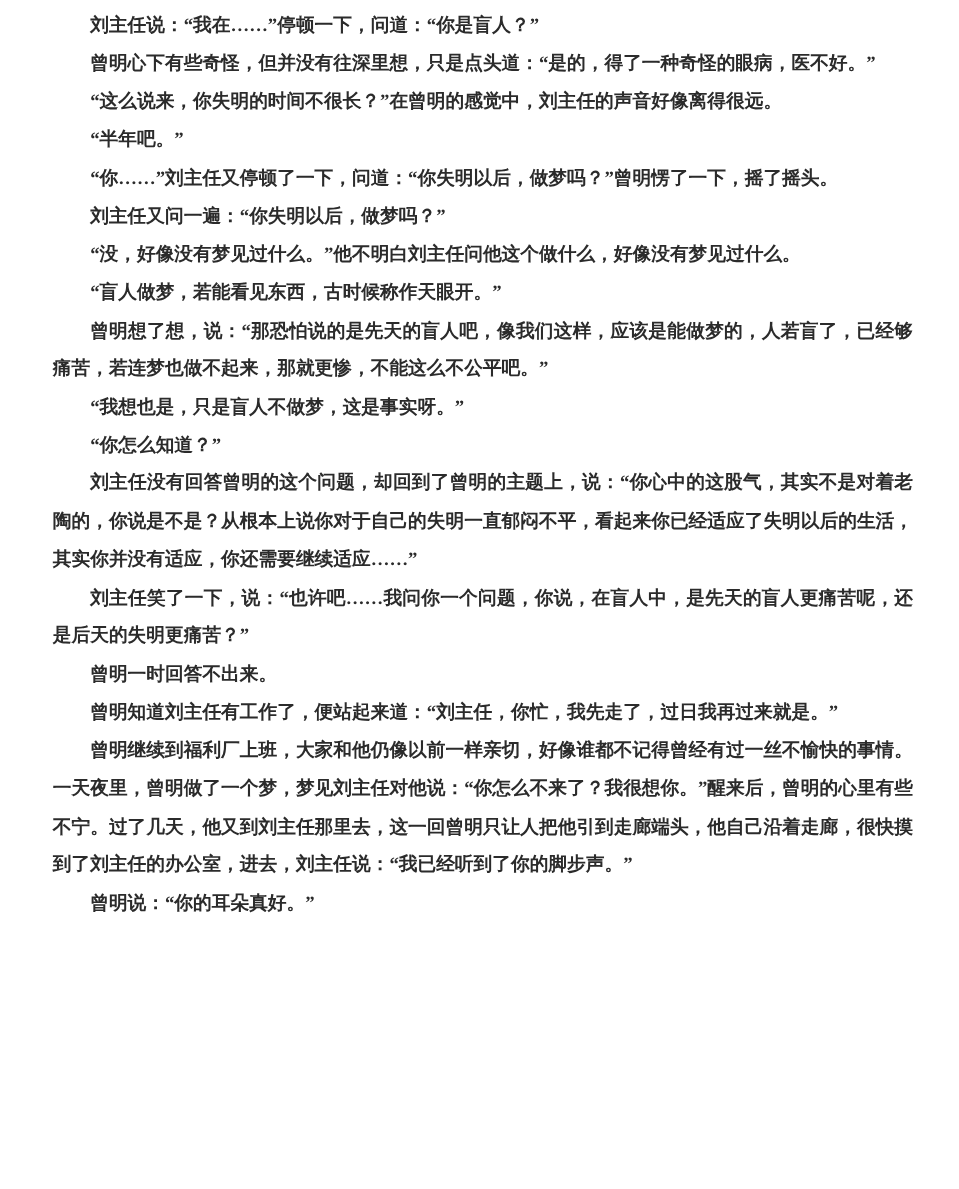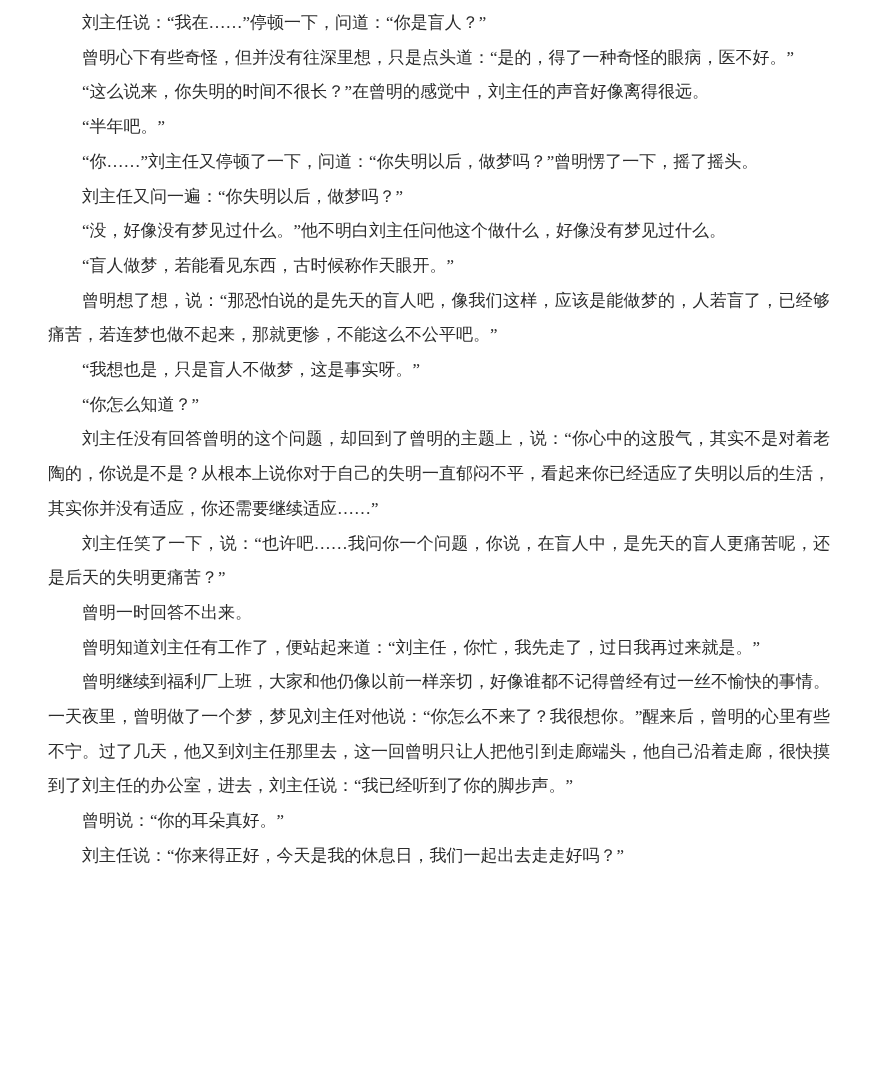--- a/index.html
+++ b/index.html
@@ -8,20 +8,21 @@
     background: #ffffff;
   }
   .page {
     position: relative;
     width: 872px;
     height: 1069px;
     background: #ffffff;
     overflow: hidden;
     box-sizing: border-box;
     padding: 6px 42px 0 48px;
+    font-weight: bold;
   }
   .text-body {
     font-family: "Liberation Serif", "DejaVu Serif", serif;
     font-size: 17px;
     line-height: 34.7px;
     color: #2b2b2b;
     text-align: justify;
     text-justify: inter-ideograph;
   }
   .para {
@@ -67,15 +68,14 @@
       <p class="para">曾明一时回答不出来。</p>
 
 
       <p class="para">曾明知道刘主任有工作了，便站起来道：“刘主任，你忙，我先走了，过日我再过来就是。”</p>
 
 
       <p class="para">曾明继续到福利厂上班，大家和他仍像以前一样亲切，好像谁都不记得曾经有过一丝不愉快的事情。一天夜里，曾明做了一个梦，梦见刘主任对他说：“你怎么不来了？我很想你。”醒来后，曾明的心里有些不宁。过了几天，他又到刘主任那里去，这一回曾明只让人把他引到走廊端头，他自己沿着走廊，很快摸到了刘主任的办公室，进去，刘主任说：“我已经听到了你的脚步声。”</p>
 
       <p class="para">曾明说：“你的耳朵真好。”</p>
 
-      <p class="para">刘主任说：“你来得正好，今天是我的休息日，我们一起出去走走好吗？”</p>
     </div>
 </div>
 
 </body></html>

